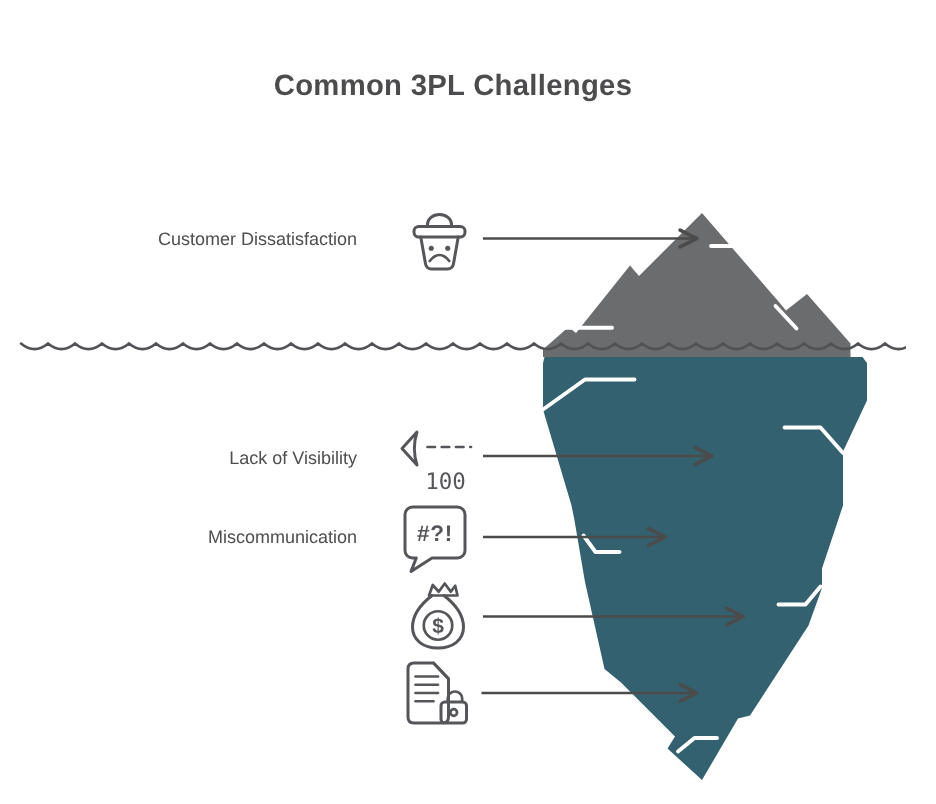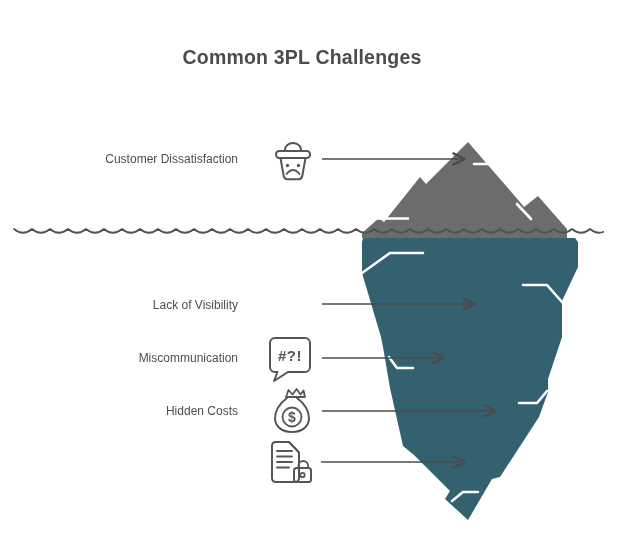--- a/index.html
+++ b/index.html
@@ -67,33 +67,39 @@
       <line class="arrow" x1="322" y1="304" x2="473" y2="304" marker-end="url(#ah)"></line>
       <line class="arrow" x1="322" y1="358" x2="442" y2="358" marker-end="url(#ah)"></line>
       <line class="arrow" x1="322" y1="411" x2="494" y2="411" marker-end="url(#ah)"></line>
       <line class="arrow" x1="321" y1="462" x2="463" y2="462" marker-end="url(#ah)"></line>
     </g>
   </svg>
 
   <div class="row-label" style="top:159px">Customer Dissatisfaction</div>
   <div class="row-label" style="top:358px">Miscommunication</div>
   <div class="row-label" style="top:305px">Lack of Visibility</div>
-  <div class="row-label" style="top:411px">Hidden Costs</div>
 
   <div class="icon" style="left:272px; top:140px">
     <svg width="42" height="44" viewBox="0 0 42 44">
       <path class="outline" d="M13 11 V9.5 A8 6.5 0 0 1 29 9.5 V11"></path>
       <rect class="outline" x="4" y="11" width="34" height="7" rx="3.2"></rect>
       <path class="outline" d="M8.5 18 L11.7 36 A4 4 0 0 0 15.6 39.3 H26.4 A4 4 0 0 0 30.3 36 L33.5 18"></path>
       <circle class="fill-dot" cx="15.5" cy="25.5" r="1.7"></circle>
       <circle class="fill-dot" cx="26.5" cy="25.5" r="1.7"></circle>
       <path class="outline thin" d="M14.5 34 Q21 26 27.5 34"></path>
     </svg>
   </div>
 
+  <div class="icon" style="left:264px; top:284px">
+    <svg width="52" height="46" viewBox="0 0 52 46">
+      <path class="outline" d="M14 4 Q10.5 15 14 26 L4 15 Z"></path>
+      <line class="outline thin" x1="21" y1="14" x2="50" y2="14" stroke-dasharray="5 4.5"></line>
+      <text class="icon-text mono" x="33" y="42" font-size="15" text-anchor="middle">100</text>
+    </svg>
+  </div>
 
   <div class="icon" style="left:266px; top:334px">
     <svg width="48" height="50" viewBox="0 0 48 50">
       <path class="outline" d="M9 4 H39 A5 5 0 0 1 44 9 V33 A5 5 0 0 1 39 38 H22 L8 47 L11.5 38 H9 A5 5 0 0 1 4 33 V9 A5 5 0 0 1 9 4 Z"></path>
       <text class="icon-text" x="24" y="26.5" font-size="15" font-weight="600" letter-spacing="0.5" text-anchor="middle">#?!</text>
     </svg>
   </div>
 
   <div class="icon" style="left:268px; top:386px">
     <svg width="48" height="50" viewBox="0 0 48 50">

